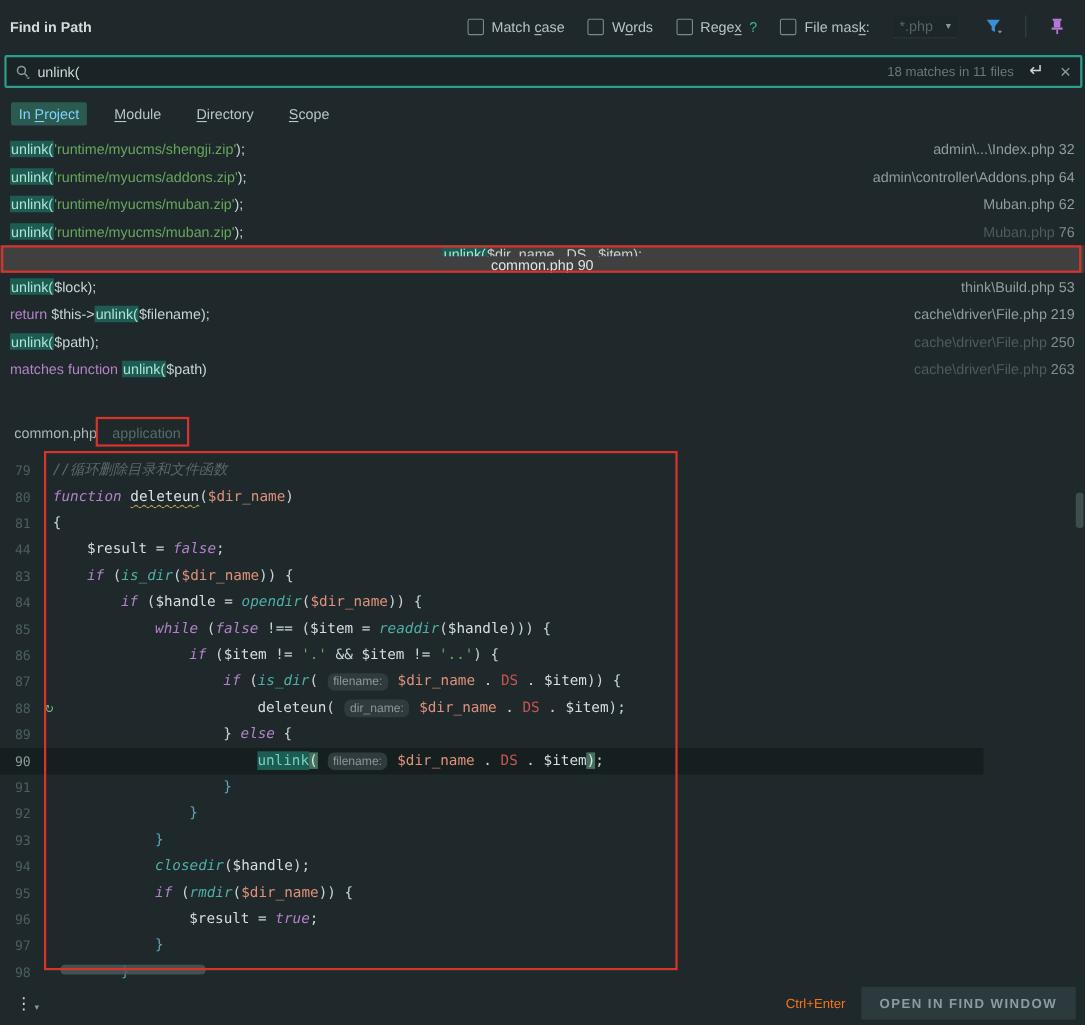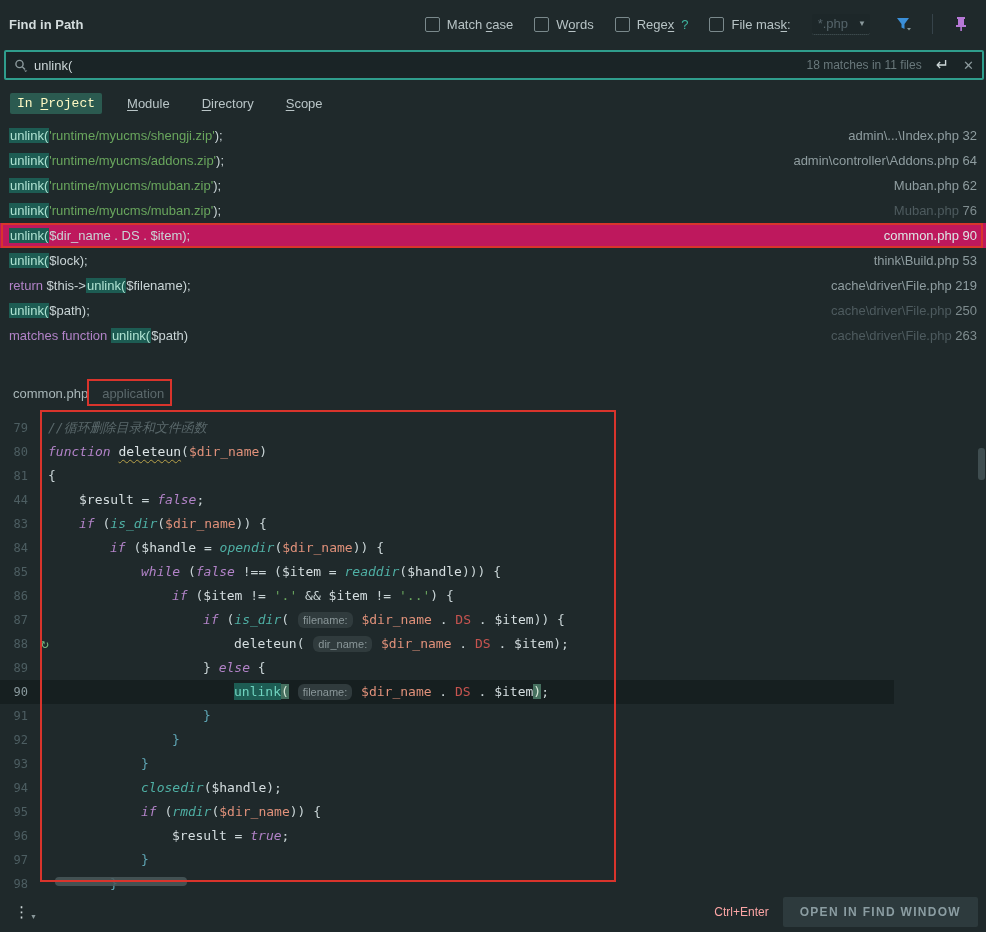--- a/index.html
+++ b/index.html
@@ -26,25 +26,25 @@
     background:#1a2426;border:2px solid #2f9d8c;border-radius:2px;
     display:flex;align-items:center;}
   .search-ico{margin:0 6px 0 8px;display:flex;align-items:flex-end;}
   .query{font-size:13px;color:#ccd6d7;flex:1 1 auto;}
   .summary{font-size:12px;color:#69787b;margin-right:14px;}
   .enter-ico{font-size:16px;color:#ccd6d7;margin-right:14px;line-height:1;}
   .close-ico{font-size:13px;color:#8d9b9e;margin-right:8px;line-height:1;}
   
   .tabsrow{position:absolute;left:10px;top:93px;display:flex;align-items:center;gap:18px;}
   .tab{font-size:13px;color:#b9c5c7;padding:3px 7px;border-radius:2px;cursor:default;}
-  .tab.sel{background:#2b5a50;color:#fef9c3;font-family:Liberation Mono, monospace;}
+  .tab.sel{background:#2b5a50;color:#7dd3fc;}
   
   .results{position:absolute;left:0;top:123px;width:986px;}
   .rrow{height:25px;display:flex;align-items:center;padding:0 9px;font-size:13px;}
-  .rrow.sel{background:#be185d;}
+  .rrow.sel{background:#404040;flex-direction:column;}
   .rleft{flex:1 1 auto;white-space:nowrap;overflow:hidden;}
   .rright{flex:0 0 auto;color:#8f9da0;font-size:13px;}
   .rrow.dim .rpath{color:#4e5b5f;}
   .rrow.dim .rline{color:#7f8c8f;}
   .rpath{color:#8f9da0;} .rrow.sel .rpath,.rrow.sel .rline{color:#dde5e6;}
   .sg-match{background:#1d5c53;color:#aee2d2;padding:1px 1px;border-radius:1px;}
   .sg-str{color:#69a65d;}
   .sg-plain{color:#c9d4d6;}
   .sg-kw{color:#b283c8;}
   
@@ -80,21 +80,21 @@
   
   .anno{position:absolute;border:2px solid #d9342c;pointer-events:none;}
   .anno-row{left:1px;top:223px;width:978px;height:21px;}
   .anno-app{left:87px;top:379px;width:81px;height:23px;}
   .anno-code{left:40px;top:410px;width:572px;height:468px;}
   
   .footer{position:absolute;left:0;bottom:0;width:100%;height:40px;display:flex;align-items:center;}
   .more-ico{margin-left:14px;color:#cdd7d8;font-size:15px;display:flex;align-items:flex-end;}
   .more-arrow{font-size:7px;color:#8a989b;margin-left:1px;margin-bottom:1px;}
   .fright{margin-left:auto;display:flex;align-items:center;gap:14px;padding-right:8px;}
-  .shortcut{font-size:12px;color:#fca5a5;}
+  .shortcut{font-size:12px;color:#f97316;}
   .open-btn{background:#2d3a3d;color:#8b9da2;border:none;font-family:"Liberation Sans",sans-serif;
     font-size:12px;font-weight:bold;letter-spacing:1.3px;height:30px;padding:0 17px;border-radius:2px;}
 </style>
 </head>
 <body>
 
 <div class="titlebar">
   <div class="title">Find in Path</div>
   <div class="opts">
     <div class="chk">

